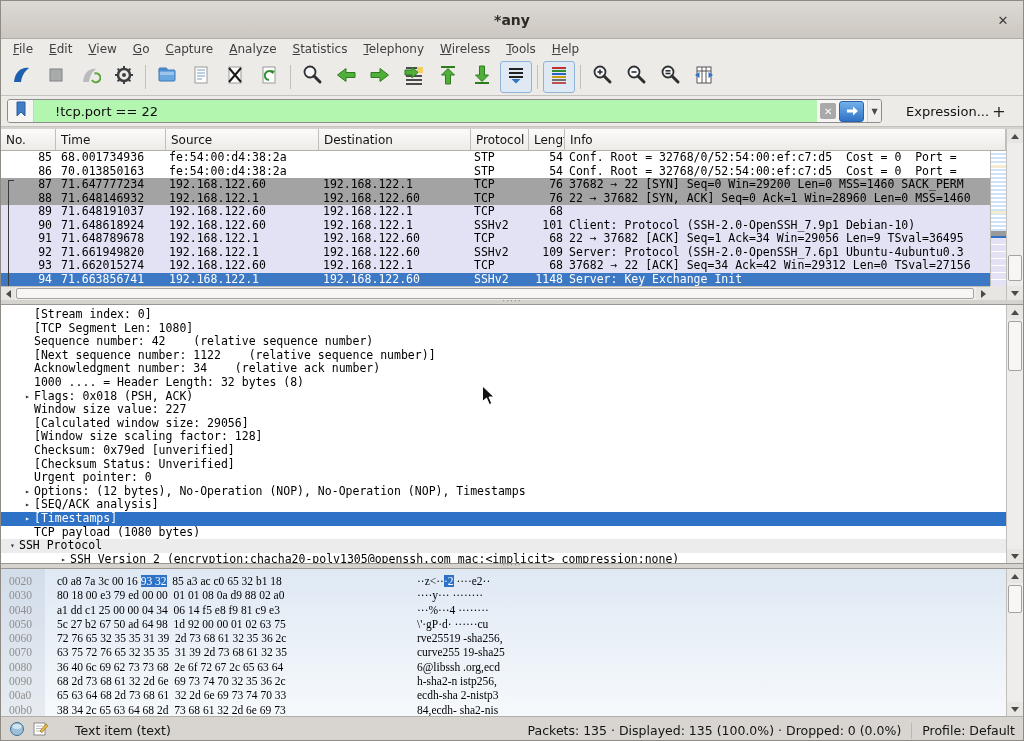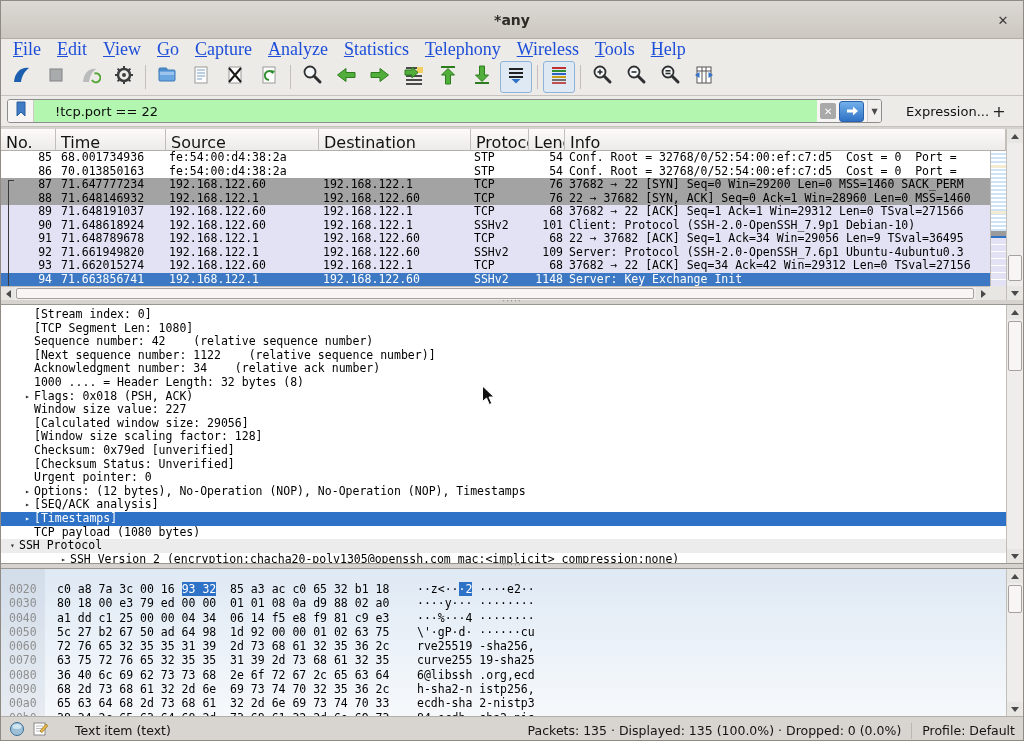--- a/index.html
+++ b/index.html
@@ -6,21 +6,21 @@
   .window{position:relative;width:1024px;height:741px;background:#d6d2cd;
     font-family:"DejaVu Sans",sans-serif;overflow:hidden;border:1px solid #8f8a84;box-sizing:border-box;}
   
   .titlebar{height:37px;background:linear-gradient(#dcd8d3,#ccc7c1);border-bottom:1px solid #b3aea8;
     display:flex;align-items:center;justify-content:center;position:relative;}
   .title{font-size:14px;font-weight:bold;color:#2d2a27;}
   .close-btn{position:absolute;right:10px;top:9px;width:20px;height:20px;display:flex;align-items:center;
     justify-content:center;font-size:13px;font-weight:bold;color:#3a3a3a;cursor:default;}
   
   .menubar{height:20px;background:#edebe8;display:flex;align-items:center;padding-left:4px;}
-  .menu-item{padding:2px 8px;font-size:18px;color:#1d4ed8;font-family:Liberation Serif, serif;}
+  .menu-item{padding:2px 8px;font-size:12px;color:#404040;}
   .menu-item u{text-decoration:underline;}
   
   .toolbar{height:36px;background:#edebe8;border-bottom:1px solid #c6c2bd;display:flex;align-items:center;padding-left:4px;}
   .tbtn{width:30px;height:30px;display:flex;align-items:center;justify-content:center;border:1px solid transparent;border-radius:3px;margin:0 1px;}
   .tbtn.pressed{background:#dfe9f3;border-color:#8fb4d8;}
   .tsep{width:1px;height:24px;background:#c3bfba;margin:0 4px;flex:0 0 1px;}
   
   .filterbar{height:30px;background:#edebe8;border-bottom:1px solid #c6c2bd;display:flex;align-items:center;padding:0 6px;}
   .filter-field{width:878px;height:24px;background:#f6f5f3;border:1px solid #8d8d8d;border-radius:3px;
     display:flex;align-items:center;overflow:hidden;box-sizing:border-box;}
@@ -29,21 +29,21 @@
   .clear-btn{width:16px;height:16px;background:#a9a9a9;border-radius:2px;color:#fff;font-size:10px;display:flex;align-items:center;justify-content:center;margin:0 3px;flex:0 0 16px;}
   .apply-btn{width:23px;height:19px;background:linear-gradient(#73b1ea,#2f72c6);border:1px solid #2a62ab;border-radius:3px;display:flex;align-items:center;justify-content:center;margin-right:3px;flex:0 0 23px;}
   .combo-caret{width:13px;height:100%;display:flex;align-items:center;justify-content:center;font-size:8px;color:#4a4a4a;background:#f0efec;border-left:1px solid #d4d1cd;flex:0 0 13px;}
   .expression-label{font-size:13px;color:#121212;margin-left:24px;}
   .add-filter-btn{margin-left:auto;margin-right:8px;font-size:16px;color:#222;width:20px;text-align:center;}
   
   .gapline{height:2px;background:#d6d2cd;}
   .packet-area{position:relative;height:171px;background:#fff;}
   .plist-header{position:absolute;left:0;top:0;right:17px;height:22px;display:flex;box-sizing:border-box;}
   .hc{border-right:1px solid #c2bfbb;border-bottom:1px solid #b3afab;background:linear-gradient(#fcfbfa,#ecebe8);
-    font-size:16px;color:#121212;padding:4px 0 0 5px;box-sizing:border-box;overflow:hidden;white-space:nowrap;flex:0 0 auto;}
+    font-size:12px;color:#121212;padding:4px 0 0 5px;box-sizing:border-box;overflow:hidden;white-space:nowrap;flex:0 0 auto;}
   .hc.info{flex:1;}
   .w-no{width:55px}.w-time{width:110px}.w-src{width:153px}.w-dst{width:152px}.w-proto{width:58px}.w-len{width:36px}
   .plist-rows{position:absolute;left:0;top:22px;right:33px;height:135px;overflow:hidden;
     font-family:"DejaVu Sans Mono",monospace;font-size:11.5px;color:#000;}
   .prow{height:13.5px;line-height:13.5px;display:flex;}
   .prow .c{box-sizing:border-box;overflow:hidden;white-space:pre;flex:0 0 auto;}
   .c.no{width:55px;text-align:right;padding-right:4px;}
   .c.time{width:110px;padding-left:5px;}
   .c.src{width:153px;padding-left:3px;}
   .c.dst{width:152px;padding-left:4px;}
@@ -89,21 +89,21 @@
   .drow.lvl1{padding-left:5px;}
   .drow.deep{padding-left:56px;}
   .drow .tri{width:13px;flex:0 0 13px;font-size:8px;color:#333;text-align:center;}
   .drow.sel{background:#2e72c8;color:#fff;}
   .drow.sel .tri{color:#fff;}
   .drow.shaded{background:#ececec;}
   
   .hex-pane{height:148px;background:linear-gradient(180deg,#dfe9f4,#f6f9fc);border-top:1px solid #9a9691;
     position:relative;overflow:hidden;font-family:"DejaVu Sans Mono",monospace;font-size:11.5px;box-sizing:border-box;}
   .hex-offcol{position:absolute;left:0;top:0;bottom:0;width:44px;background:rgba(100,120,145,0.10);}
-  .hex-rows{position:absolute;top:13px;left:0;right:17px;}
+  .hex-rows{position:absolute;top:5px;left:0;right:17px;font-family:Liberation Serif, serif;}
   .hrow{height:14.3px;line-height:14.3px;display:flex;white-space:pre;color:#000;}
   .hrow .off{flex:0 0 40px;padding-left:8px;color:#8f8f8f;}
   .hrow .hx{flex:0 0 352px;margin-left:8px;}
   .hrow .as{margin-left:8px;}
   .hl{background:#2e72c8;color:#fff;}
   
   .statusbar{height:28px;background:#d8d4d0;border-top:1px solid #b3aea8;display:flex;align-items:center;
     padding:0 8px;font-size:12.5px;color:#141414;box-sizing:border-box;}
   .sb-icon{margin-right:8px;display:flex;align-items:center;}
   .status-help{margin-left:18px;}
@@ -380,21 +380,20 @@
           <span class="c len">76</span>
           <span class="c info">22 → 37682 [SYN, ACK] Seq=0 Ack=1 Win=28960 Len=0 MSS=1460</span>
         </div>
       <div class="prow lav">
           <span class="c no">89</span>
           <span class="c time">71.648191037</span>
           <span class="c src">192.168.122.60</span>
           <span class="c dst">192.168.122.1</span>
           <span class="c proto">TCP</span>
           <span class="c len">68</span>
-          <span class="c info">37682 → 22 [ACK] Seq=1 Ack=1 Win=29312 Len=0 TSval=271566</span>
         </div>
       <div class="prow lav">
           <span class="c no">90</span>
           <span class="c time">71.648618924</span>
           <span class="c src">192.168.122.60</span>
           <span class="c dst">192.168.122.1</span>
           <span class="c proto">SSHv2</span>
           <span class="c len">101</span>
           <span class="c info">Client: Protocol (SSH-2.0-OpenSSH_7.9p1 Debian-10)</span>
         </div>

